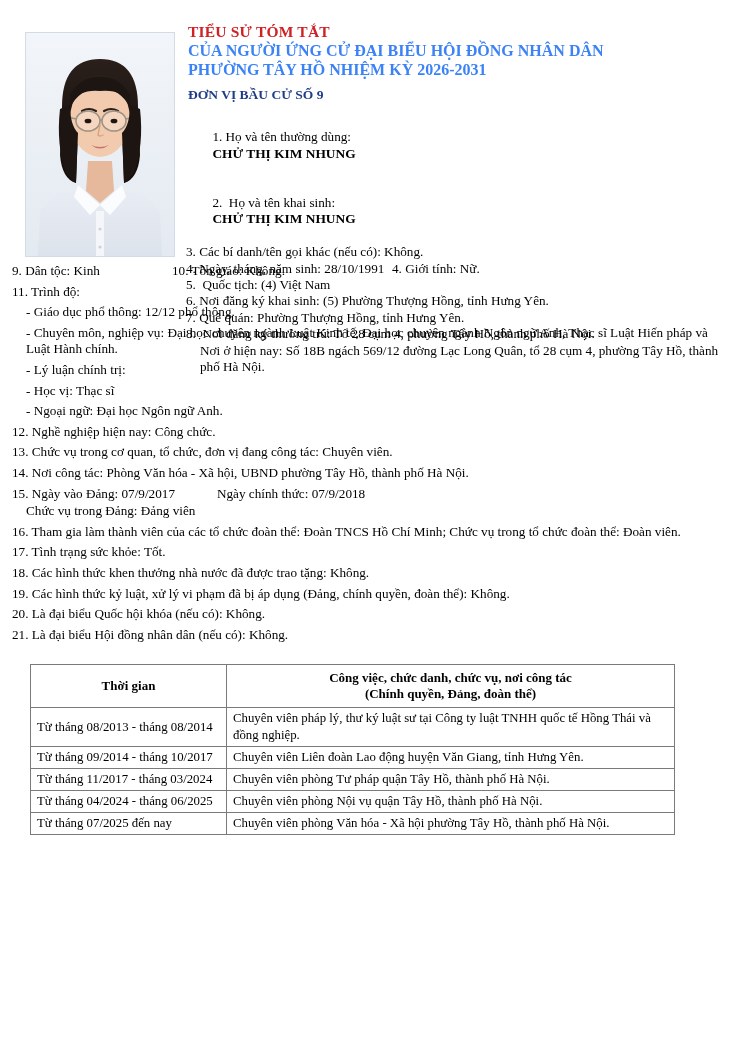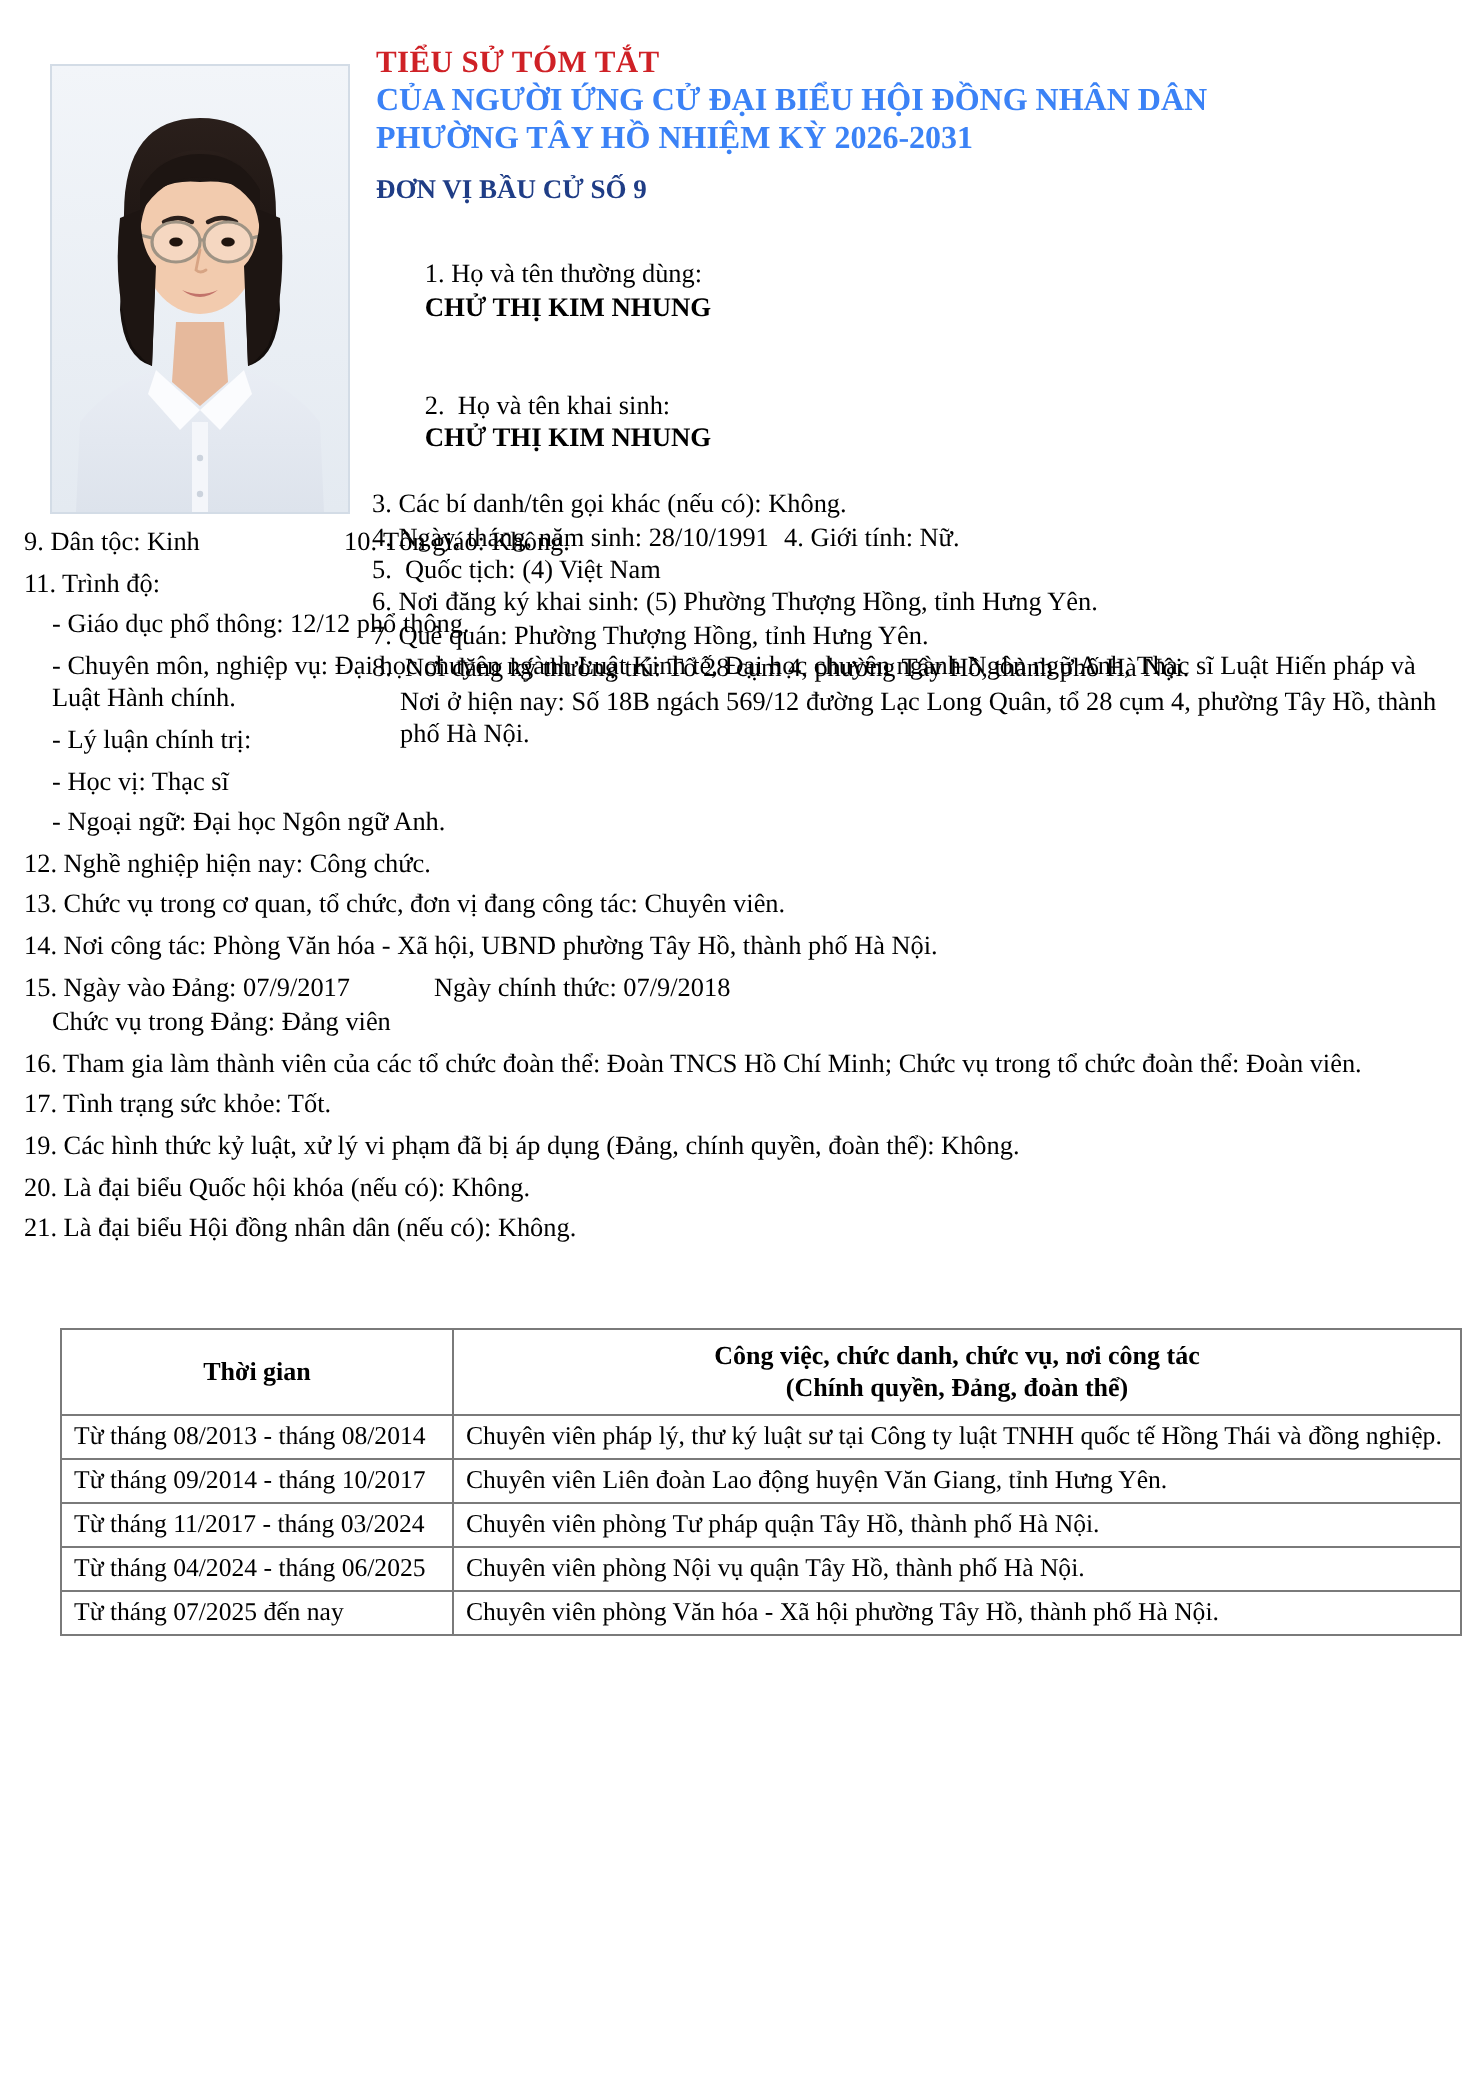--- a/index.html
+++ b/index.html
@@ -136,21 +136,21 @@
     text-align: center;
     font-weight: bold;
     font-size: 16px;
     letter-spacing: .2px;
   }
 
   .work-table {
     position: absolute;
     left: 30px;
     top: 664px;
-    width: 701px;
+    width: 645px;
     border-collapse: collapse;
     table-layout: fixed;
     font-size: 12.8px;
   }
   .work-table th,
   .work-table td {
     border: 1px solid #7a7a7a;
     padding: 2px 6px;
     vertical-align: middle;
   }
@@ -282,20 +282,21 @@
     <div class="row-line">14. Nơi công tác: Phòng Văn hóa - Xã hội, UBND phường Tây Hồ, thành phố Hà Nội.</div>
 
     <div class="row-line tight dual2">
       <span class="left">15. Ngày vào Đảng: 07/9/2017</span>
       <span class="right">Ngày chính thức: 07/9/2018</span>
     </div>
     <div class="sub-line">Chức vụ trong Đảng: Đảng viên</div>
 
     <div class="row-line">16. Tham gia làm thành viên của các tổ chức đoàn thể: Đoàn TNCS Hồ Chí Minh; Chức vụ trong tổ chức đoàn thể: Đoàn viên.</div>
     <div class="row-line">17. Tình trạng sức khỏe: Tốt.</div>
+    <div class="row-line">18. Các hình thức khen thưởng nhà nước đã được trao tặng: Không.</div>
     <div class="row-line">19. Các hình thức kỷ luật, xử lý vi phạm đã bị áp dụng (Đảng, chính quyền, đoàn thể): Không.</div>
     <div class="row-line">20. Là đại biểu Quốc hội khóa (nếu có): Không.</div>
     <div class="row-line">21. Là đại biểu Hội đồng nhân dân (nếu có): Không.</div>
   </div>
 
 
   <table class="work-table">
     <colgroup>
       <col class="col-time">
       <col>

